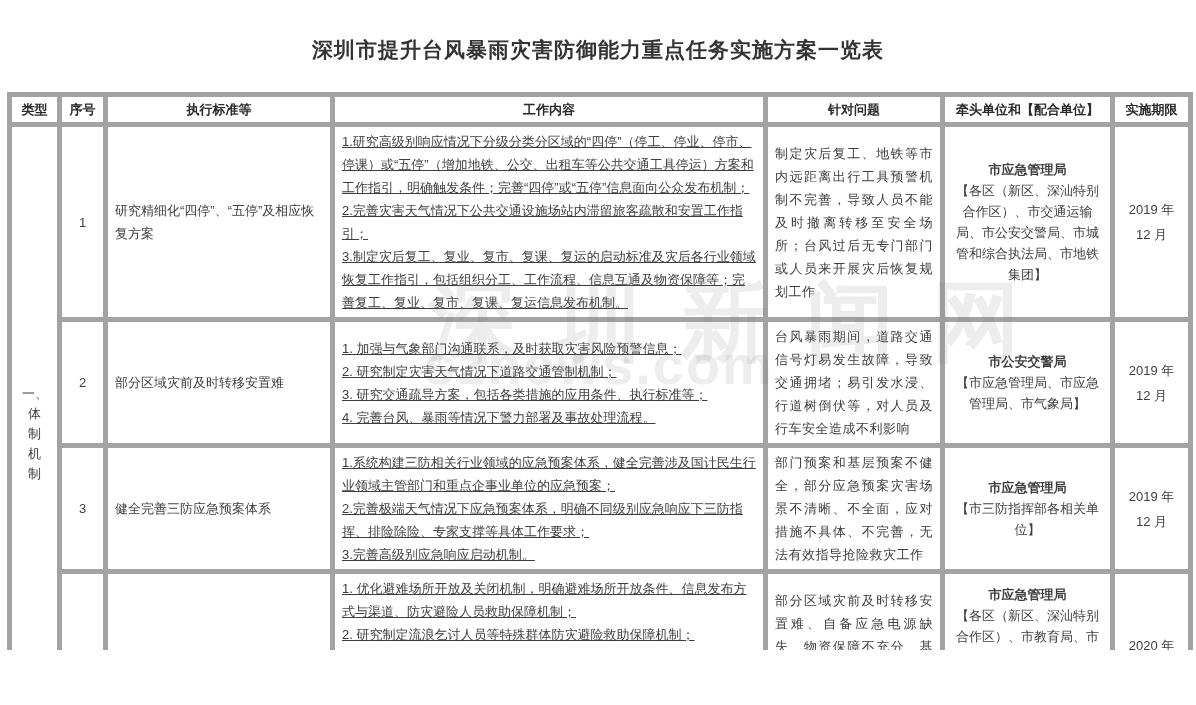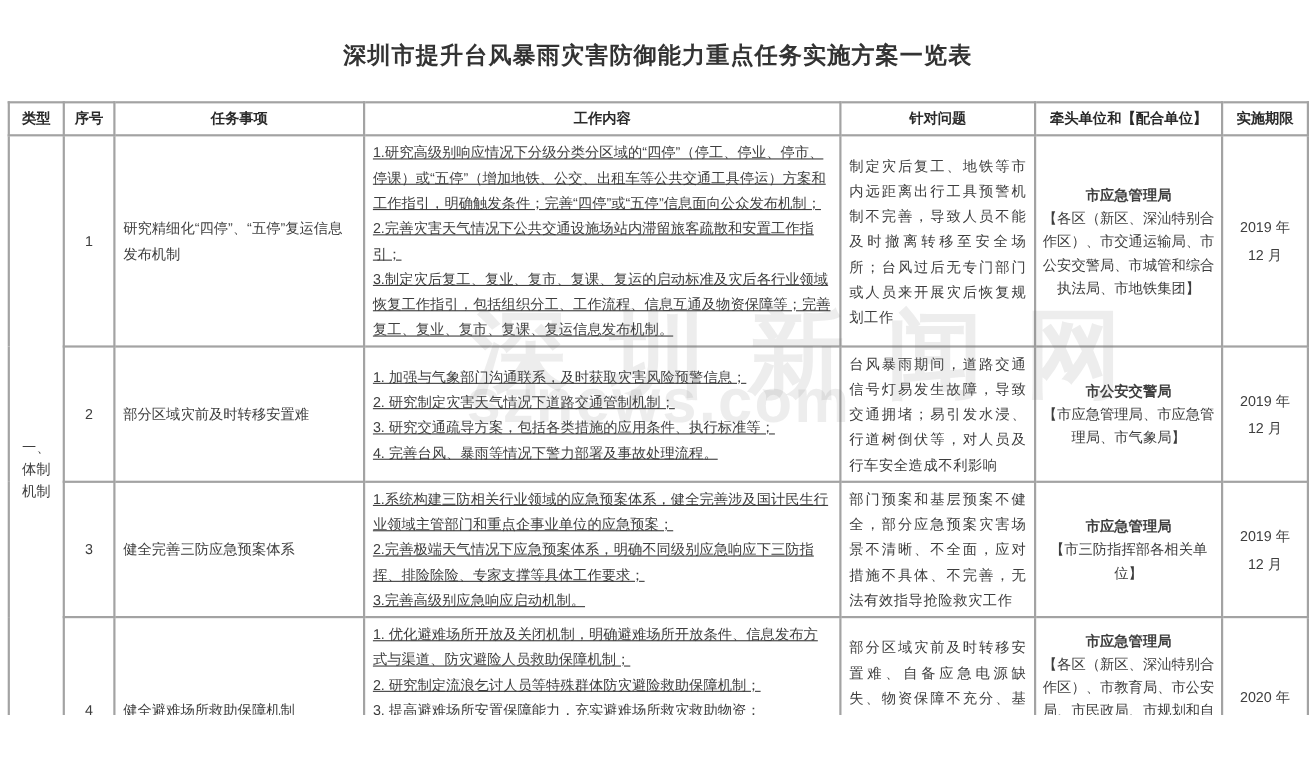--- a/index.html
+++ b/index.html
@@ -26,21 +26,21 @@
   }
   table.plan-table {
     position: absolute;
     top: 92px;
     left: 7px;
     width: 1181px;
     border-collapse: collapse;
     table-layout: fixed;
   }
   .plan-table th, .plan-table td {
-    border: 2px solid #a3a3a3;
+    border: 5px solid #a3a3a3;
     font-size: 13px;
     color: #3e3e3e;
     vertical-align: middle;
     padding: 3px 7px;
     overflow: hidden;
   }
   .plan-table thead tr { height: 30px; }
   tr.r1 { height: 167px; }
   tr.r2 { height: 118px; }
   tr.r3 { height: 120px; }
@@ -118,32 +118,32 @@
       <col style="width:227px">
       <col style="width:433px">
       <col style="width:177px">
       <col style="width:170px">
       <col style="width:78px">
     </colgroup>
     <thead>
       <tr>
         <th>类型</th>
         <th>序号</th>
-        <th>任务事项</th>
+        <th>执行标准等</th>
         <th>工作内容</th>
         <th>针对问题</th>
         <th>牵头单位和【配合单位】</th>
         <th>实施期限</th>
       </tr>
     </thead>
     <tbody>
       <tr class="r1">
         <td class="type-cell" rowspan="4">一、体制机制</td>
         <td class="no-cell">1</td>
-        <td class="task-cell">研究精细化“四停”、“五停”复运信息发布机制</td>
+        <td class="task-cell">研究精细化“四停”、“五停”及相应恢复方案</td>
         <td class="content-cell">1.研究高级别响应情况下分级分类分区域的“四停”（停工、停业、停市、停课）或“五停”（增加地铁、公交、出租车等公共交通工具停运）方案和工作指引，明确触发条件；完善“四停”或“五停”信息面向公众发布机制；
 2.完善灾害天气情况下公共交通设施场站内滞留旅客疏散和安置工作指引；
 3.制定灾后复工、复业、复市、复课、复运的启动标准及灾后各行业领域恢复工作指引，包括组织分工、工作流程、信息互通及物资保障等；完善复工、复业、复市、复课、复运信息发布机制。</td>
         <td class="problem-cell">制定灾后复工、地铁等市内远距离出行工具预警机制不完善，导致人员不能及时撤离转移至安全场所；台风过后无专门部门或人员来开展灾后恢复规划工作</td>
         <td class="unit-cell">
           <div class="lead-unit">市应急管理局</div>
           <div class="support-units">【各区（新区、深汕特别合作区）、市交通运输局、市公安交警局、市城管和综合执法局、市地铁集团】</div>
         </td>
         <td class="deadline-cell">2019 年
 12 月</td>

